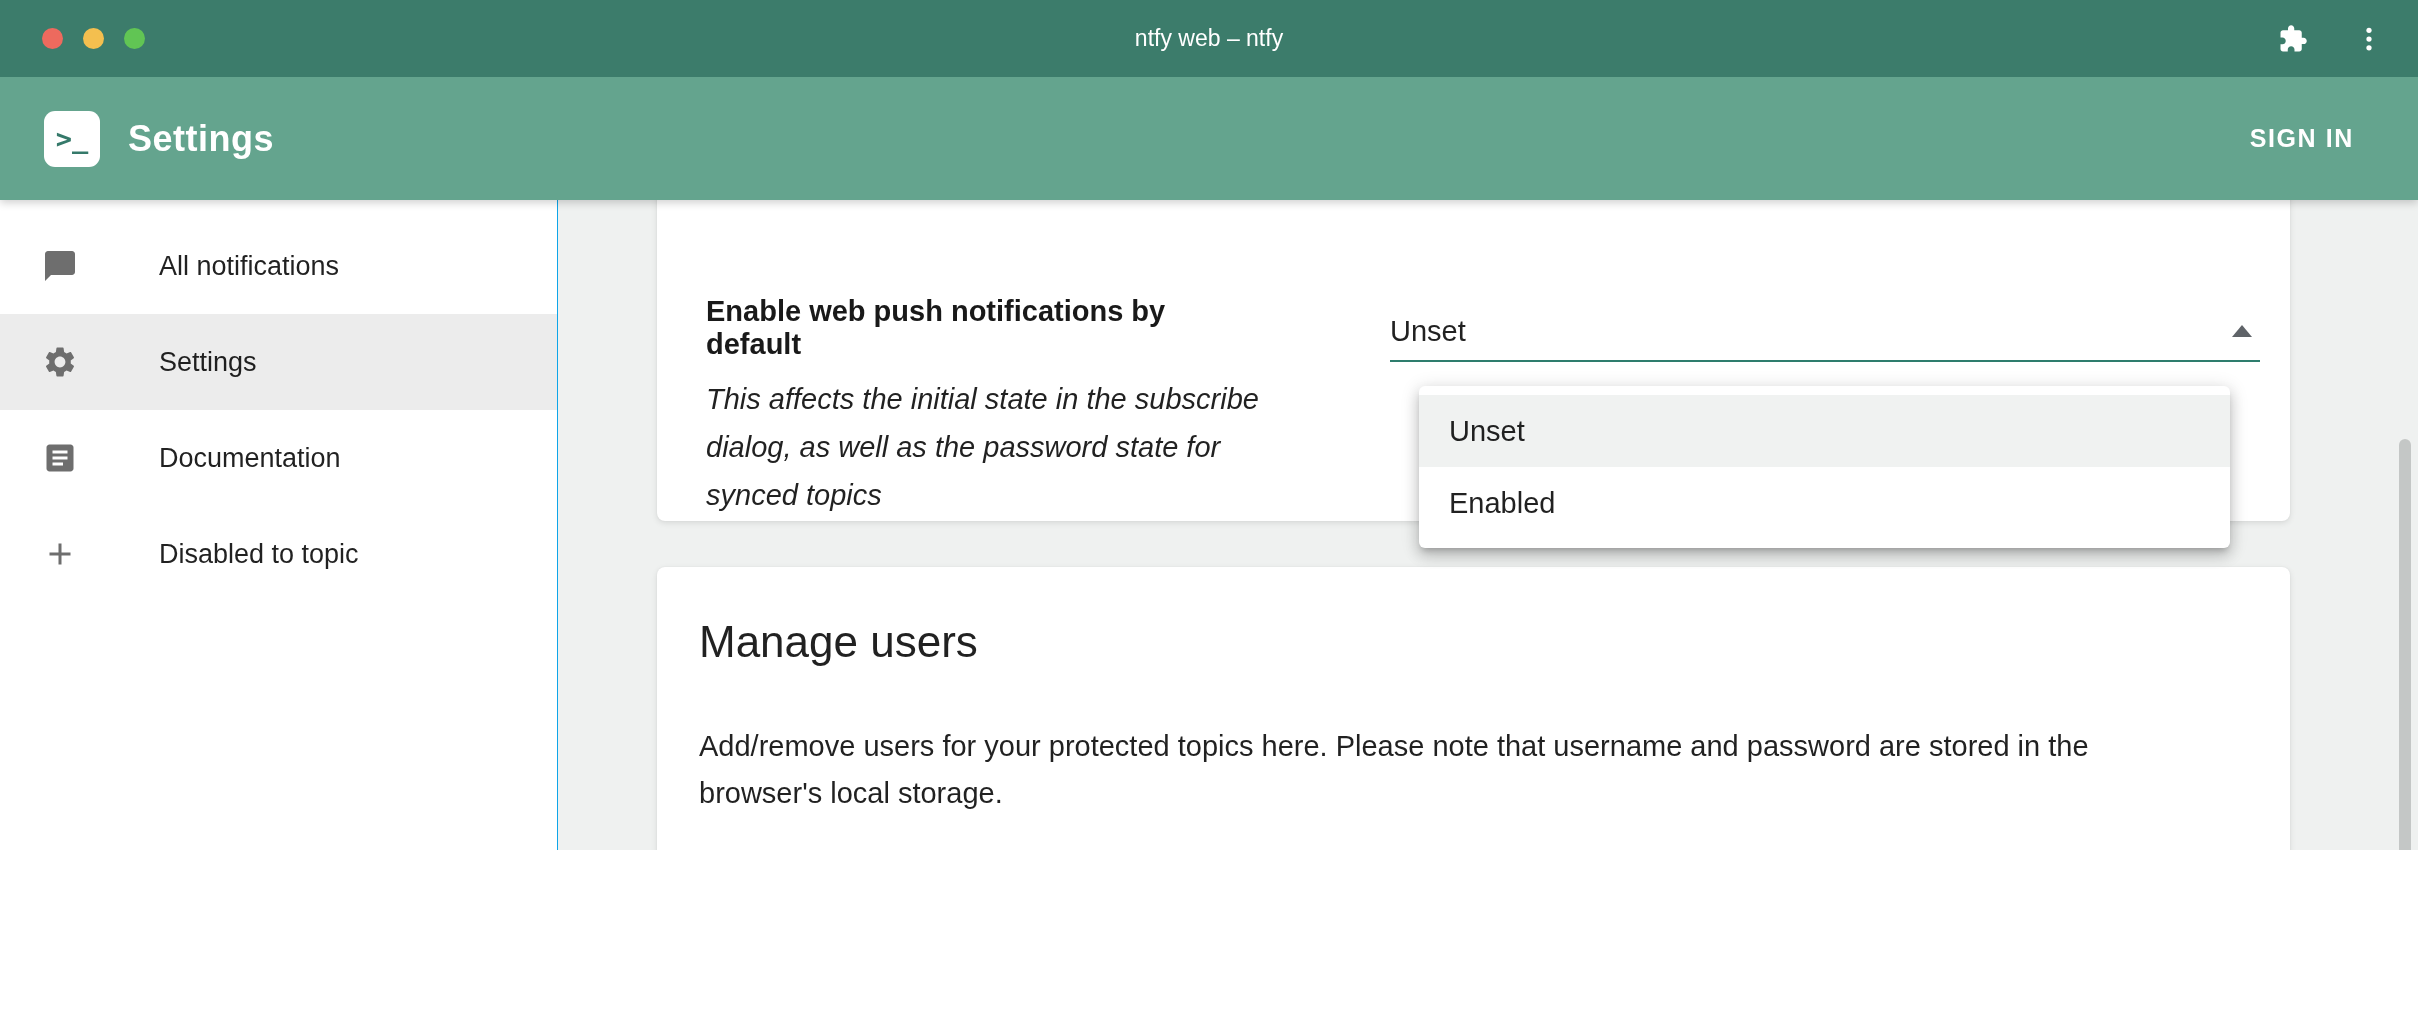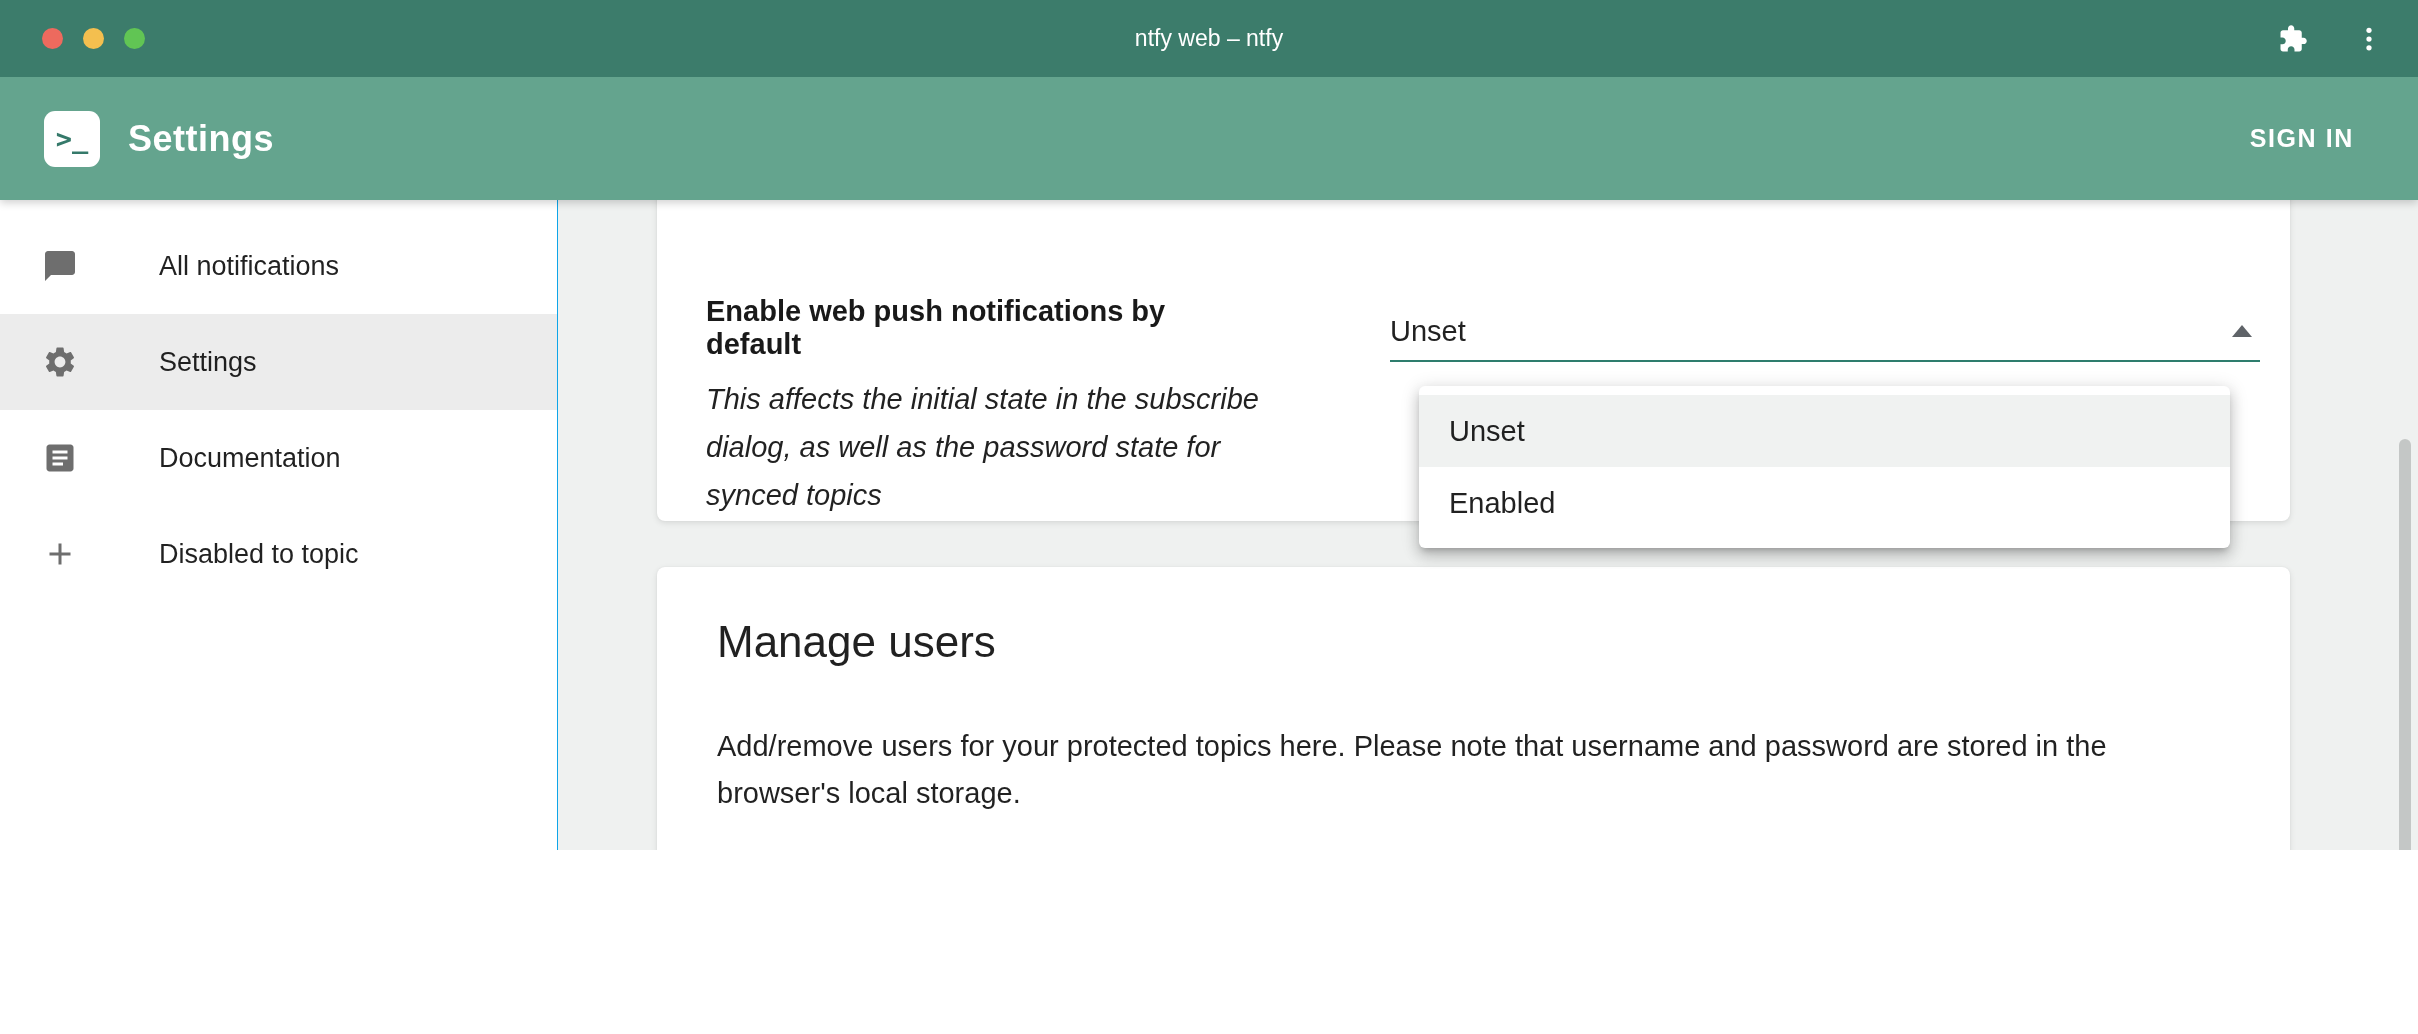--- a/index.html
+++ b/index.html
@@ -28,21 +28,21 @@
   .nav-item{height:96px;display:flex;align-items:center;padding-left:42px;cursor:pointer;}
   .nav-item.selected{background:#ececec;}
   .nav-icon{width:117px;display:flex;align-items:center;}
   .nav-icon svg{fill:#6e6e6e;}
   .nav-label{font-size:27px;color:rgba(0,0,0,0.87);}
 
   
   .content{position:absolute;left:559px;top:200px;right:0;bottom:0;overflow:hidden;}
   .card{position:absolute;left:98px;width:1633px;background:#ffffff;border-radius:8px;box-shadow:0 2px 6px rgba(0,0,0,0.10),0 0 2px rgba(0,0,0,0.06);box-sizing:border-box;}
   .card1{top:-60px;height:381px;}
-  .card2{top:367px;height:408px;padding:50px 60px;}
+  .card2{top:367px;height:408px;padding:50px 42px;}
   .card3{top:818px;height:300px;}
 
   
   .row-left{position:absolute;left:49px;top:108px;width:560px;margin-top:47px;}
   .pref-title{font-size:29px;font-weight:700;color:rgba(0,0,0,0.90);}
   .pref-desc{margin-top:14px;font-style:italic;font-size:29px;line-height:48px;color:rgba(0,0,0,0.87);}
   .select{position:absolute;left:733px;top:175px;width:870px;border-bottom:2px solid #2e7d6d;padding-bottom:12px;font-size:29px;color:rgba(0,0,0,0.87);cursor:pointer;}
   .select-arrow{position:absolute;right:8px;top:10px;width:0;height:0;border-left:10px solid transparent;border-right:10px solid transparent;border-bottom:12px solid #5f6368;}
 
   

